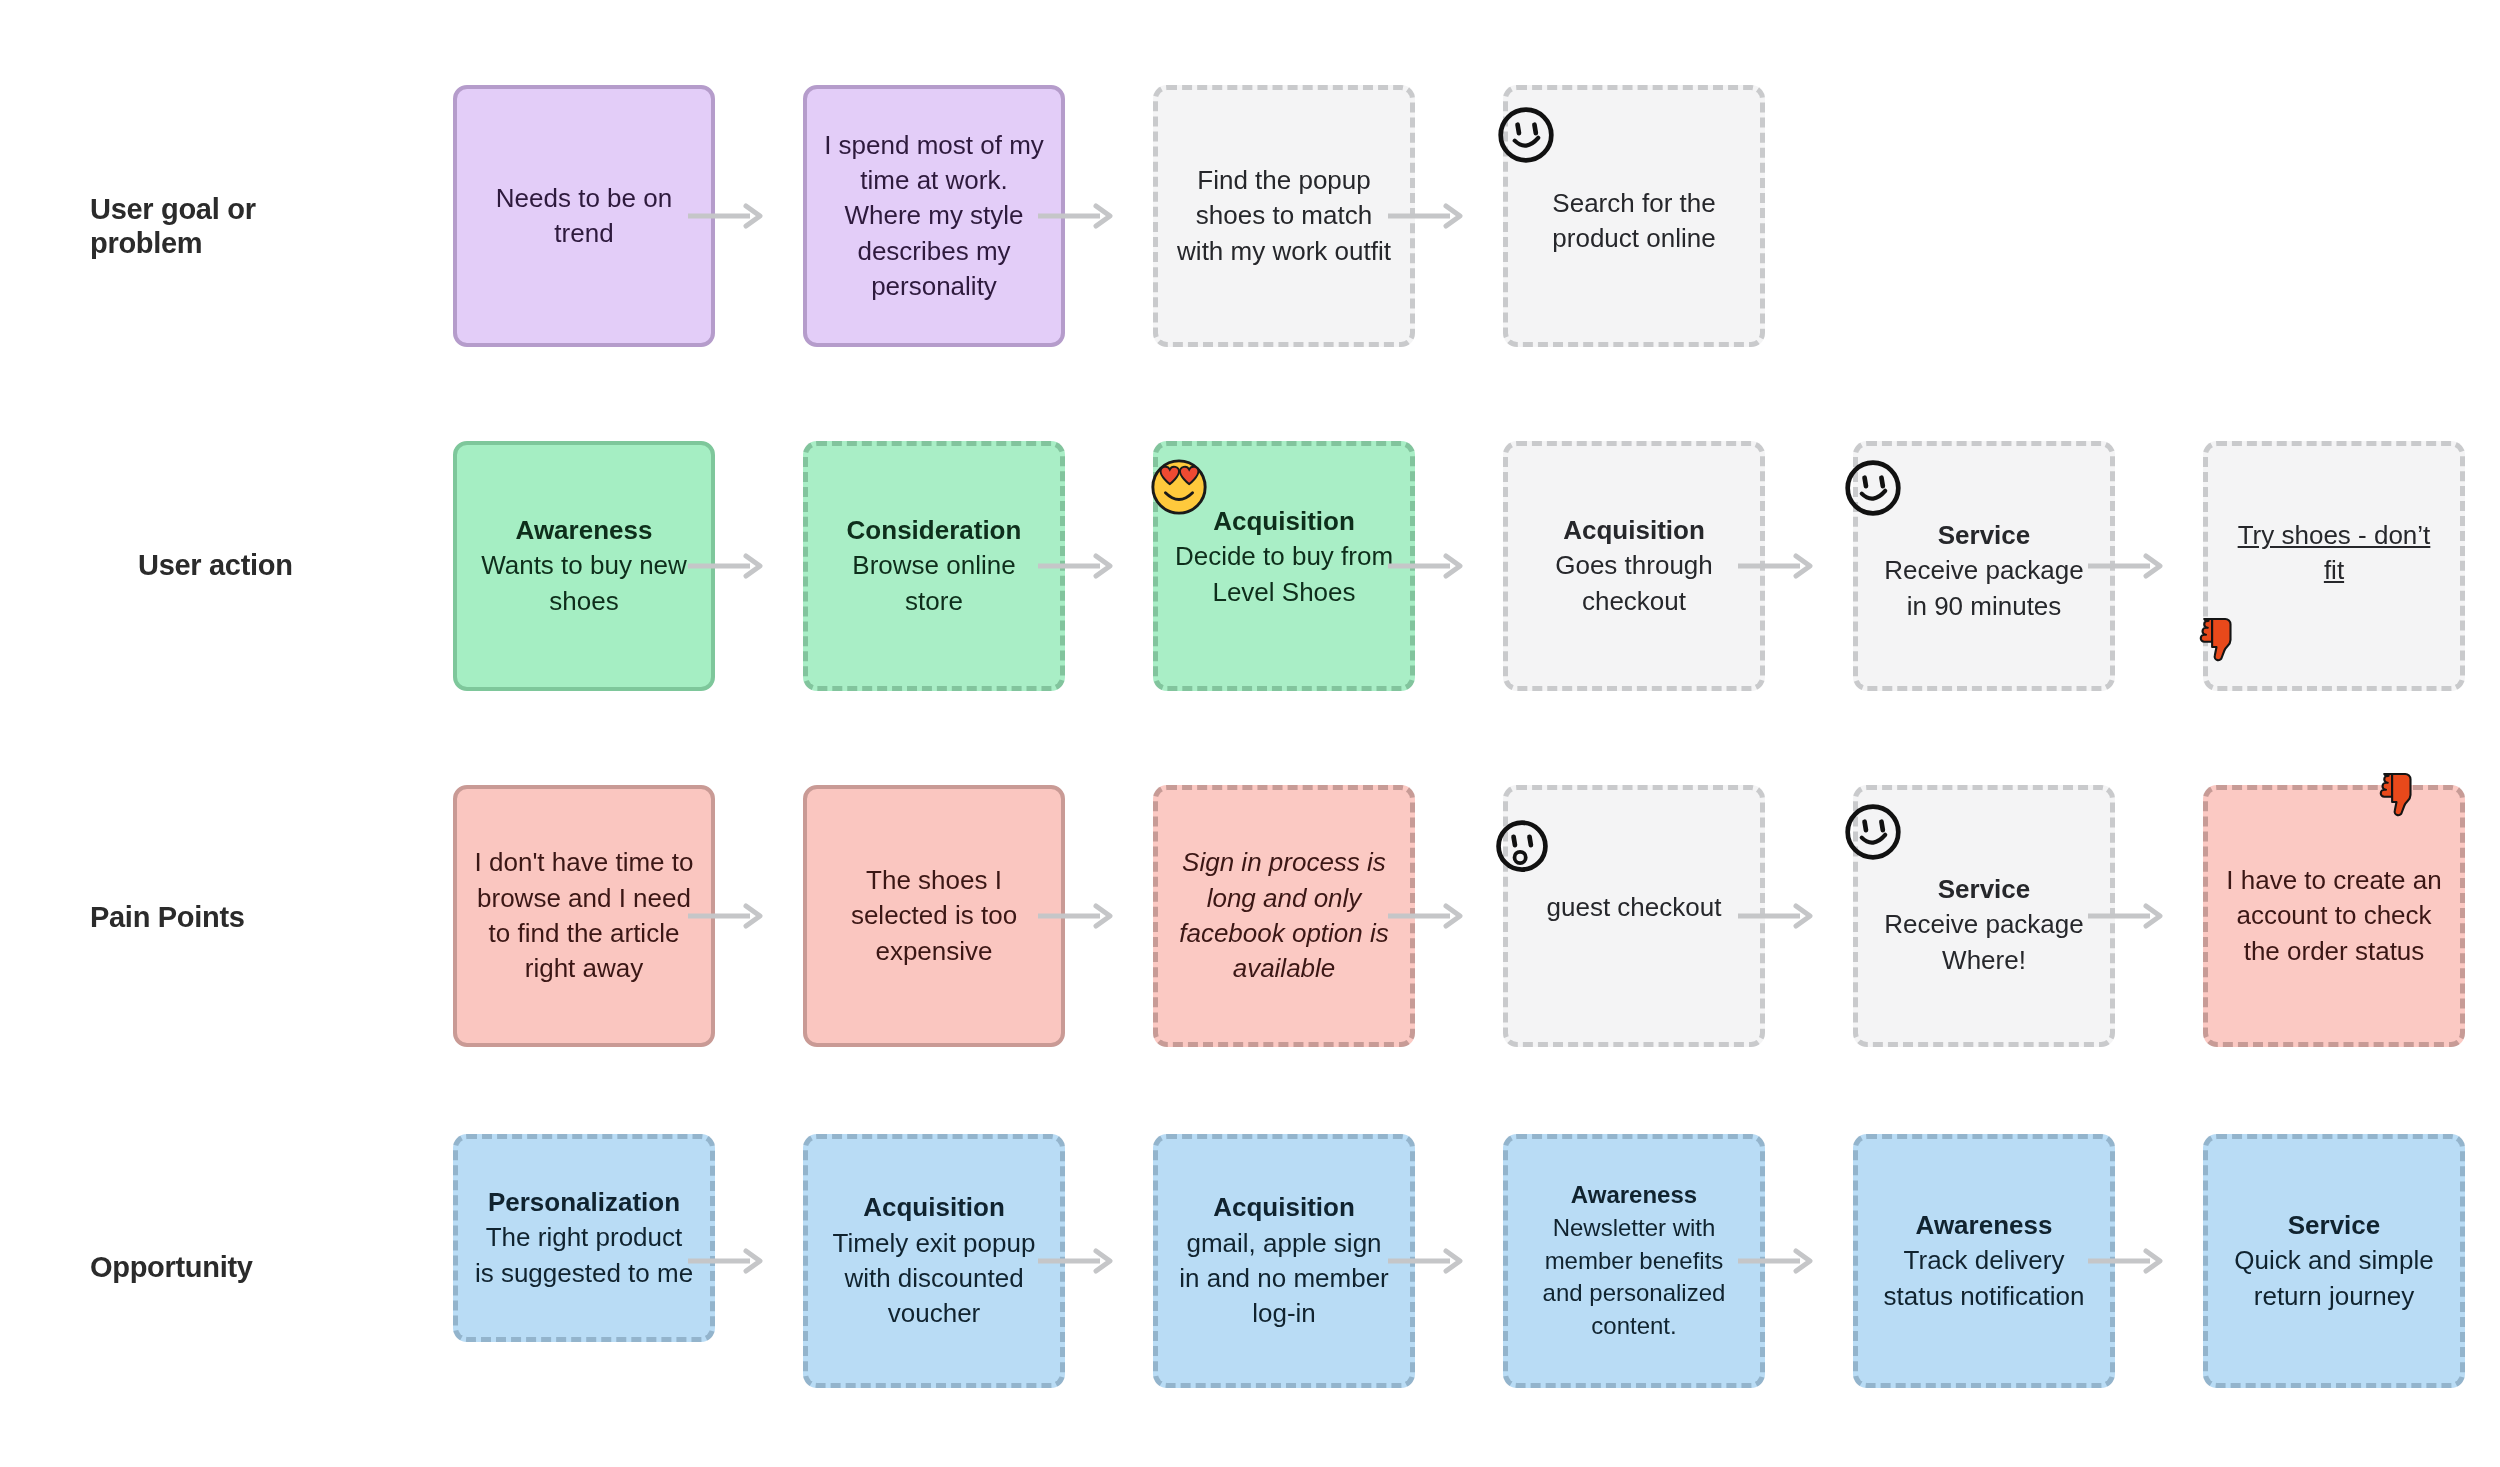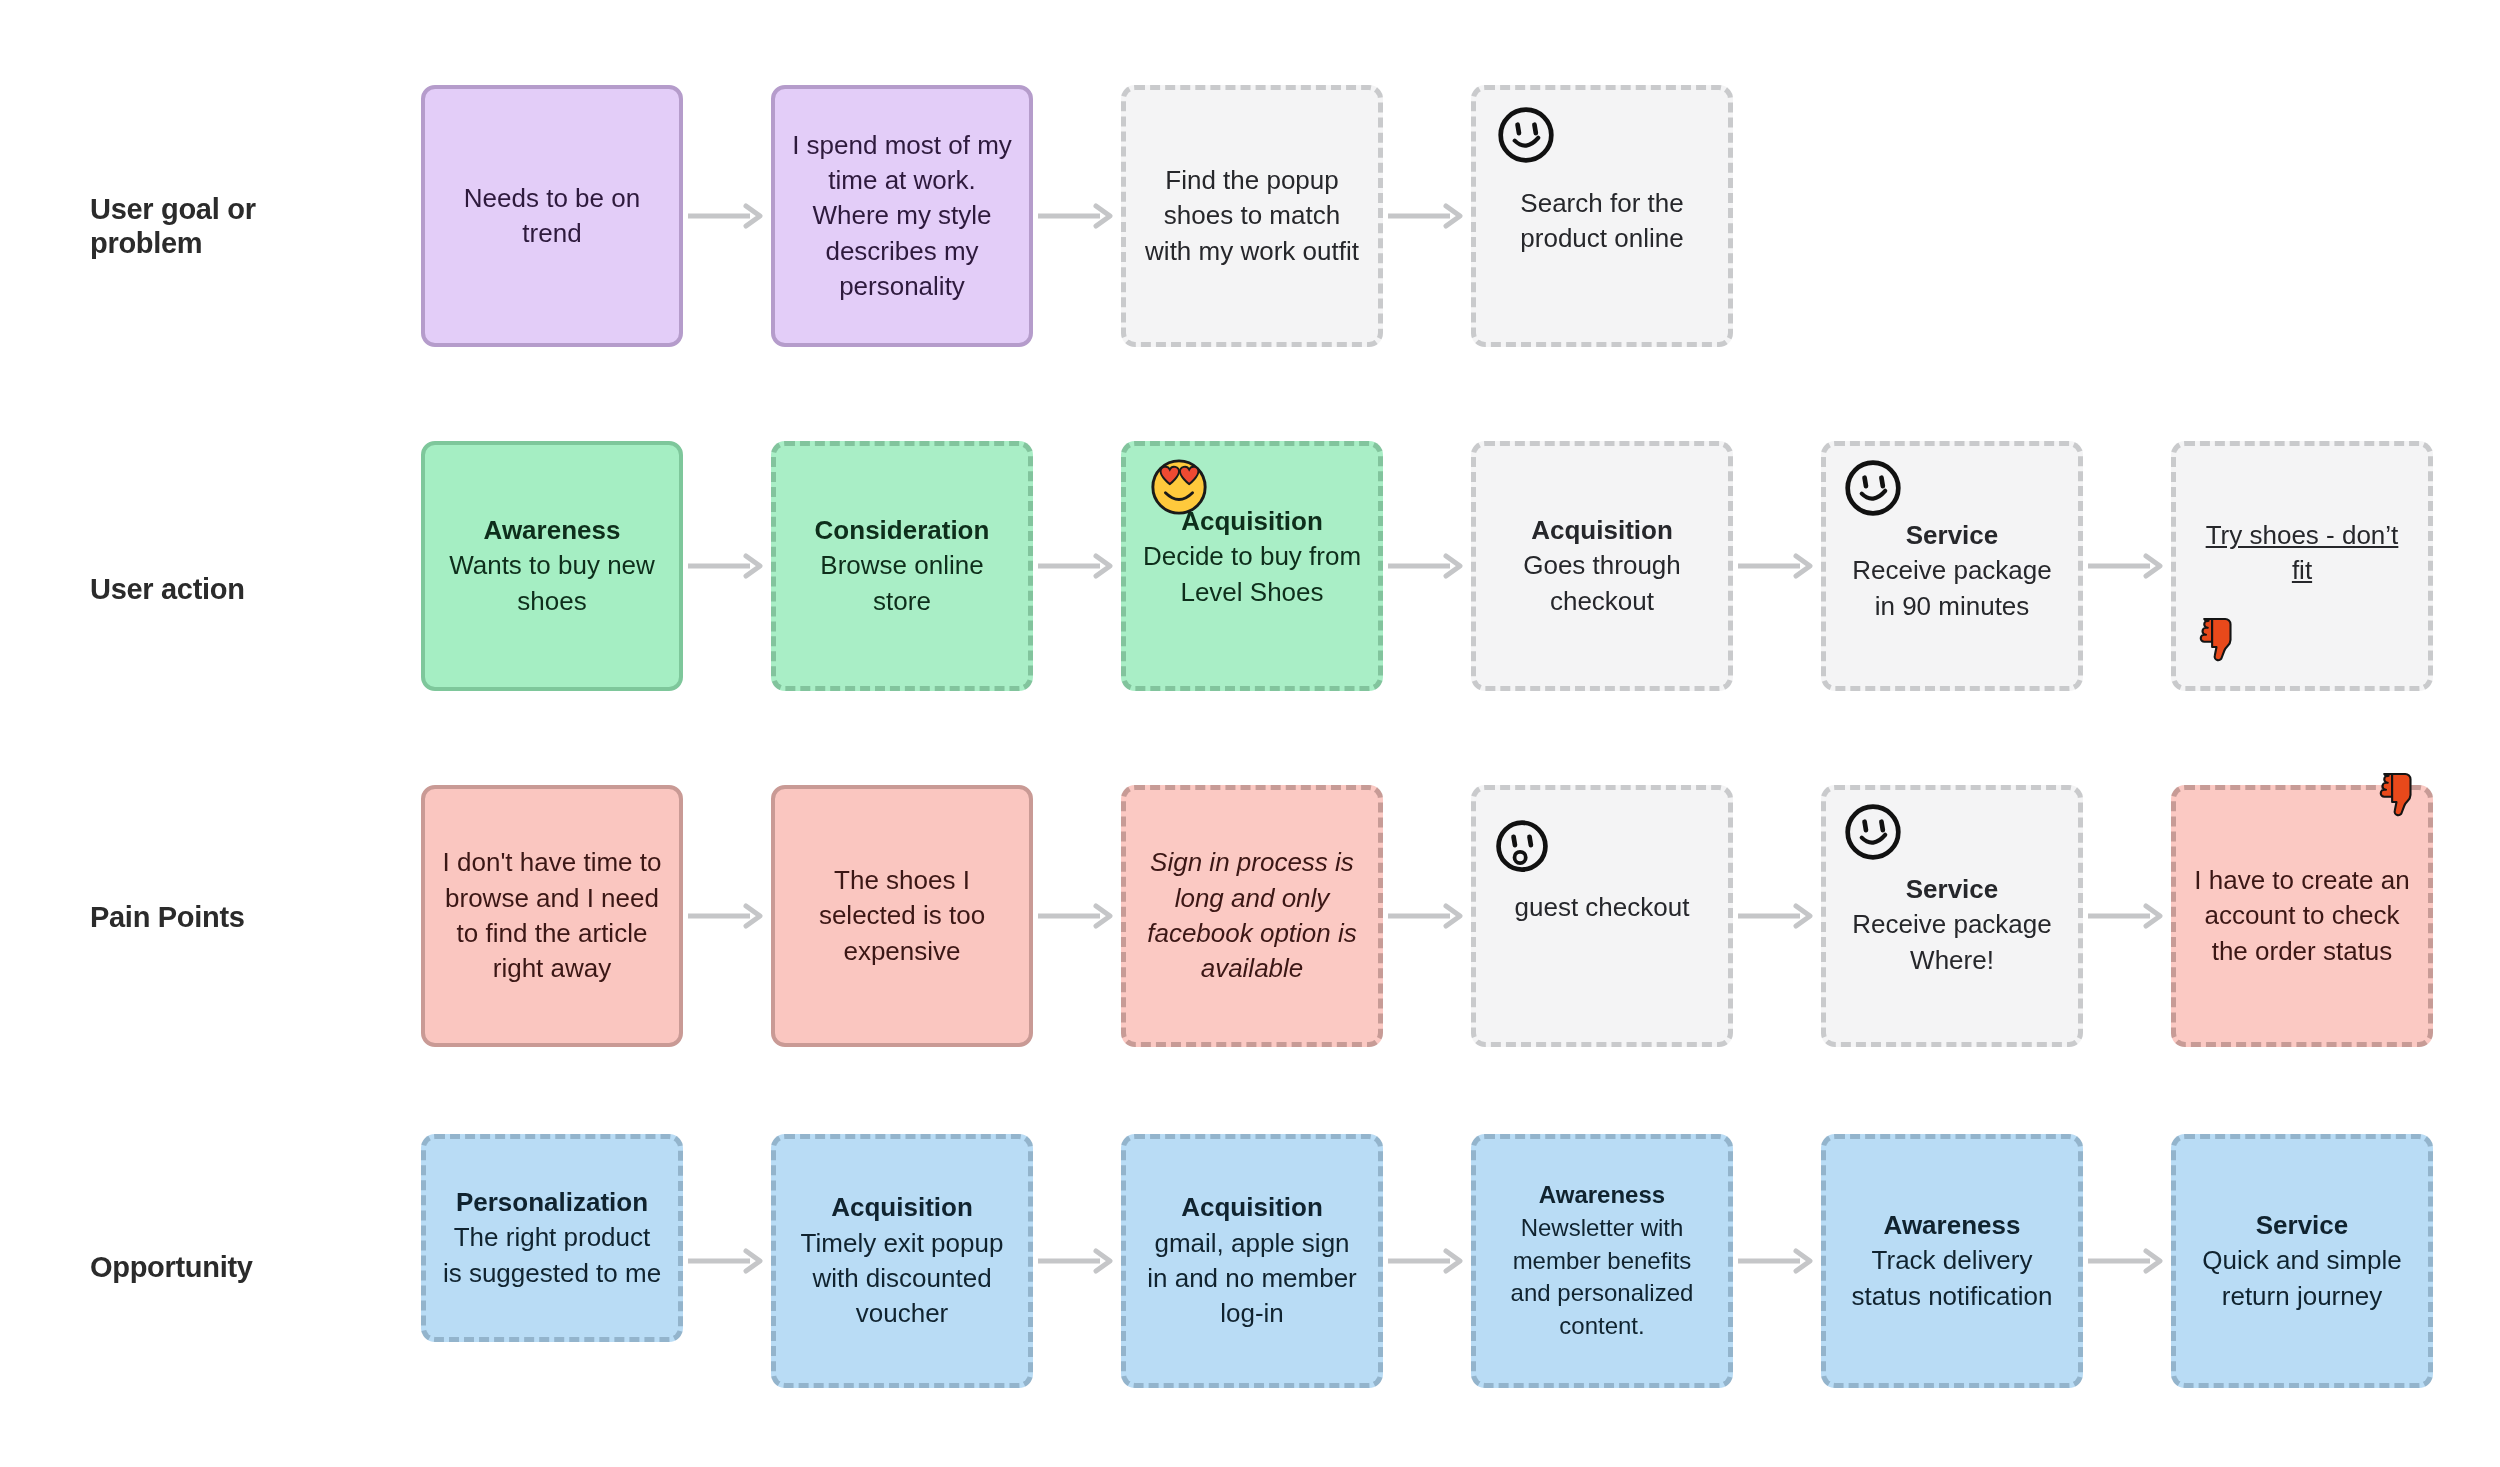--- a/index.html
+++ b/index.html
@@ -36,20 +36,21 @@
     border-radius: 14px;
     display: flex;
     flex-direction: column;
     align-items: center;
     justify-content: center;
     text-align: center;
     padding: 14px 16px;
     font-size: 26px;
     line-height: 1.36;
     color: #26272b;
+    margin-left: 32px;
   }
   .card .title {
     font-weight: bold;
     display: block;
     width: 100%;
   }
   .card .body {
     display: block;
     width: 100%;
   }
@@ -167,21 +168,21 @@
   </div>
   <div class="face-icon" style="left:1496px; top:105px;">
     <svg viewBox="0 0 64 64">
       <circle cx="32" cy="32" r="27" fill="none" stroke="#111" stroke-width="5"></circle>
       <path d="M23 21 L24.5 30" stroke="#111" stroke-width="5" stroke-linecap="round"></path>
       <path d="M41 21 L42.5 30" stroke="#111" stroke-width="5" stroke-linecap="round"></path>
       <path d="M20 38 Q32 50 45 35" fill="none" stroke="#111" stroke-width="4.5" stroke-linecap="round"></path>
     </svg>
   </div>
 
-  <div class="row-label" style="top:572px;">
+  <div class="row-label" style="top:548px;margin-left:48px;">
     <div>User action</div>
   </div>
 
   <div class="card v-green-solid" style="left:421px; top:441px; width:262px; height:250px;">
     <span class="title">Awareness</span>
     <span class="body">Wants to buy new shoes</span>
   </div>
   <div class="arrow" style="left:686px; top:553px; width:82px;">
     <svg width="82" height="26" viewBox="0 0 82 26">
         <path d="M2 13 H64" stroke="#c5c6c8" stroke-width="5" fill="none"></path>

